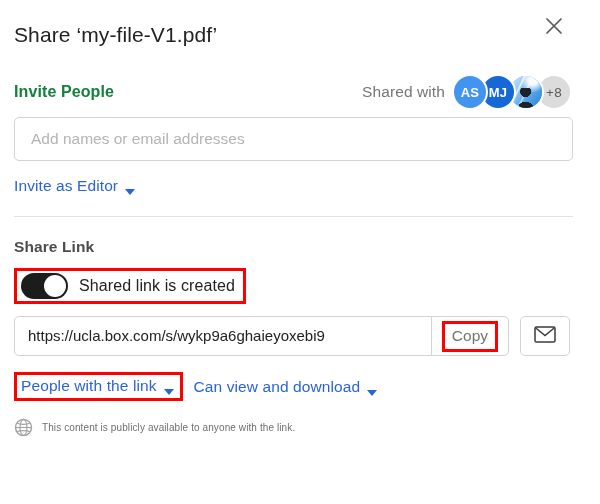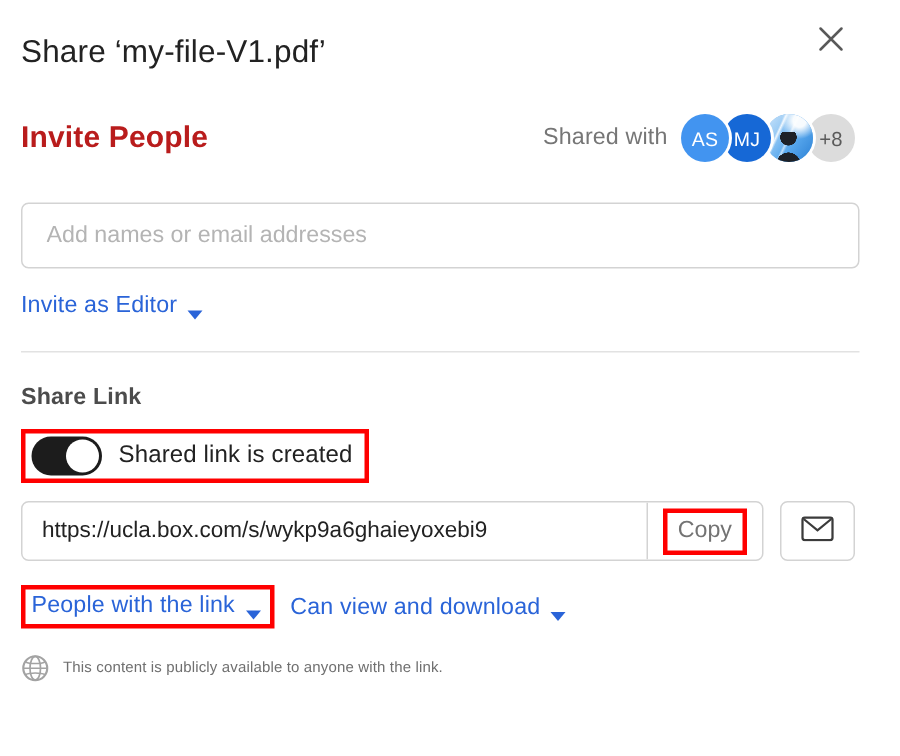--- a/index.html
+++ b/index.html
@@ -57,23 +57,23 @@
 
   
   .invite-row {
     display: flex;
     align-items: center;
     justify-content: space-between;
     margin-top: 25px;
     height: 34px;
   }
   .section-label {
-    font-size: 20px;
+    font-size: 16px;
     font-weight: bold;
-    color: #b91c1c;
+    color: #15803d;
     letter-spacing: .1px;
   }
   .shared-with-group {
     display: flex;
     align-items: center;
     margin-left: 16px;
   }
   .shared-with-text {
     font-size: 15.5px;
     color: #767676;
@@ -85,21 +85,21 @@
     align-items: center;
   }
   .avatar {
     width: 32px;
     height: 32px;
     border-radius: 50%;
     display: flex;
     align-items: center;
     justify-content: center;
     font-size: 13px;
-    font-weight: normal;
+    font-weight: bold;
     color: #ffffff;
     box-shadow: 0 0 0 2px #ffffff;
     margin-left: -4px;
     position: relative;
     overflow: hidden;
     box-sizing: border-box;
     letter-spacing: .2px;
   }
   .avatar:first-child { margin-left: 0; }
   .avatar.a1 { background: #4294f0; z-index: 4; }
@@ -141,21 +141,21 @@
       radial-gradient(circle at 50% 16%, #1d2128 0 26%, rgba(29,33,40,0) 27%),
       radial-gradient(ellipse 62% 58% at 50% 104%, #1d2128 0 72%, rgba(29,33,40,0) 73%);
   }
 
   
   .names-input {
     display: block;
     box-sizing: border-box;
     width: 559px;
     height: 44px;
-    margin-top: 26px;
+    margin-top: 8px;
     padding: 0 16px;
     border: 1px solid #d3d3d3;
     border-radius: 5px;
     background: #ffffff;
     font-family: "Liberation Sans", sans-serif;
     font-size: 15.5px;
     color: #333;
     outline: none;
   }
   .names-input::placeholder { color: #b4b4b4; }

